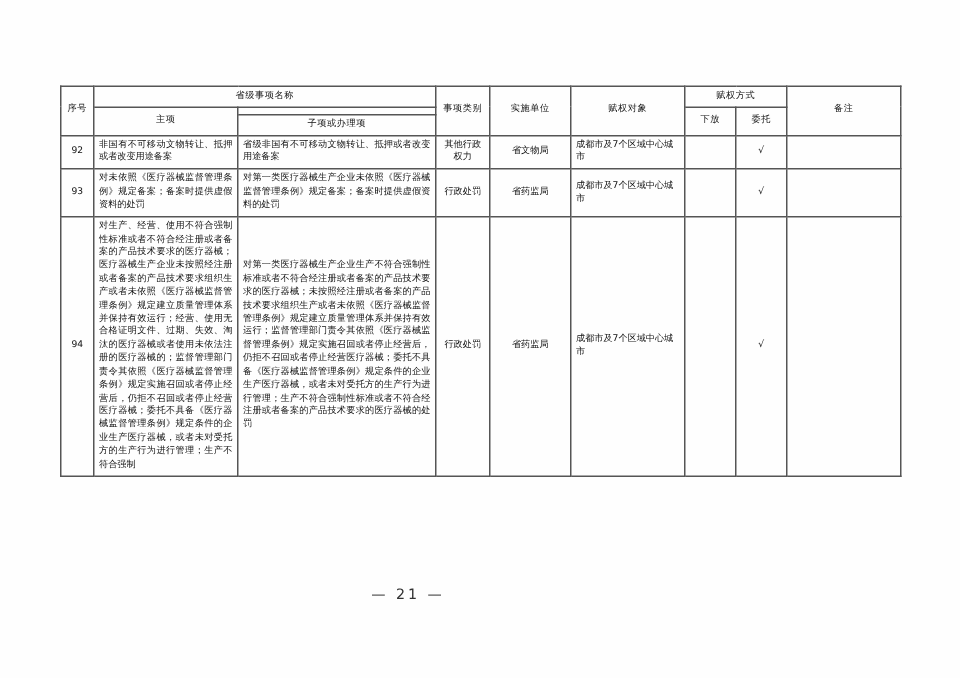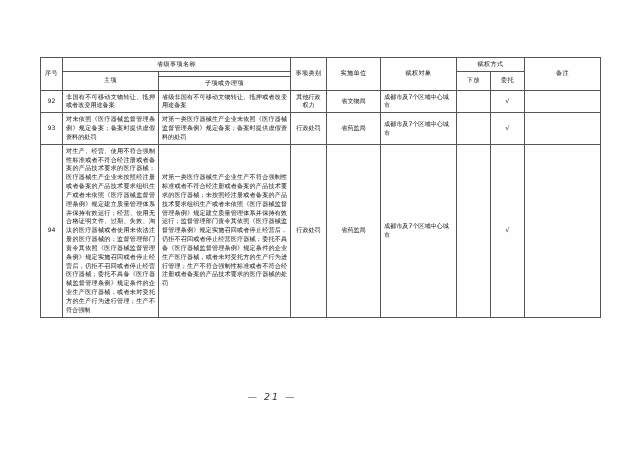--- a/index.html
+++ b/index.html
@@ -96,21 +96,20 @@
   #footer {
     position: absolute;
     left: 0;
     top: 391px;
     width: 544px;
     text-align: center;
     font-size: 9.5px;
     color: #333;
     letter-spacing: 2px;
     font-family: "DejaVu Sans", "Liberation Sans", sans-serif;
-    font-style: italic;
   }
 </style>
 </head>
 <body>
 
 <div id="page">
 
   <table id="doc-table">
     <colgroup>
       <col class="c-seq">

